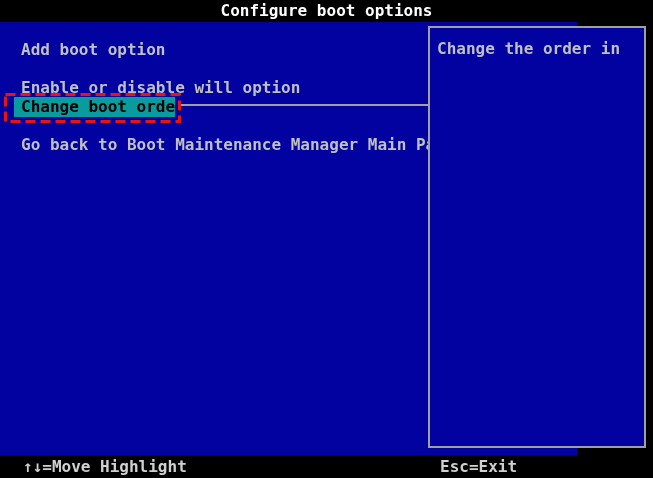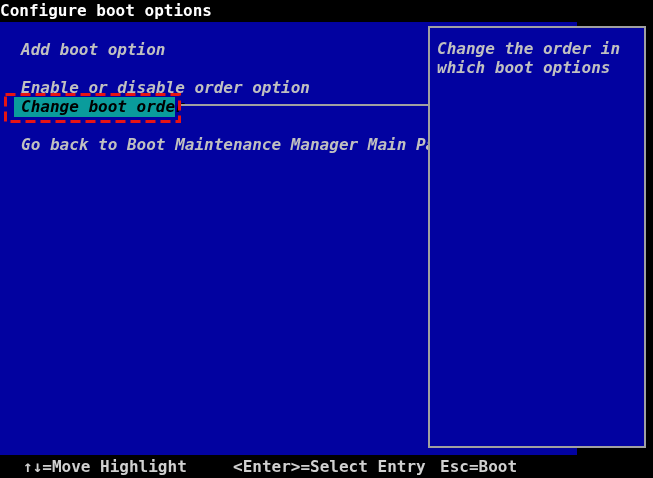--- a/index.html
+++ b/index.html
@@ -15,31 +15,30 @@
     -webkit-font-smoothing: none;
   }
 
   
   .title-bar {
     position: absolute;
     left: 0; top: 0;
     width: 653px; height: 22px;
     background: #000000;
     color: #ffffff;
-    text-align: left;
+    text-align: center;
     line-height: 22px;
   }
 
   
   .main {
     position: absolute;
     left: 0; top: 22px;
     width: 577px; height: 433px;
     background: #0202a0;
-    font-style: italic;
   }
 
   
   .menu-item {
     position: absolute;
     left: 21px;
     height: 19px;
     line-height: 19px;
     color: #c0c0c0;
     white-space: pre;
@@ -121,38 +120,36 @@
 
 <div class="screen">
 
   <div class="title-bar">Configure boot options</div>
 
   <div class="main">
 
     <div class="menu-item row-0">Add boot option</div>
 
 
-    <div class="menu-item row-2">Enable or disable order option</div>
+    <div class="menu-item row-2">Enable or disable will option</div>
 
     <div class="menu-item-highlight">Change boot order</div>
 
     <svg class="annotation-box" width="177" height="30" viewBox="0 0 177 30">
       <rect x="1.5" y="1.5" width="174" height="27" fill="none" stroke="#e81414" stroke-width="3" stroke-dasharray="10 5"></rect>
     </svg>
 
     <div class="connector-line"></div>
 
     <div class="menu-item row-4">Go back to Boot Maintenance Manager Main Page</div>
 
     <div class="help-panel">
       <div class="help-line">Change the order in</div>
-      <div class="help-line">which boot options</div>
     </div>
 
   </div>
 
   <div class="status-bar">
     <div class="status-item key-move">↑↓=Move Highlight</div>
-    <div class="status-item key-select">&lt;Enter&gt;=Select Entry</div>
-    <div class="status-item key-exit">Esc=Boot</div>
+    <div class="status-item key-exit">Esc=Exit</div>
   </div>
 
 </div>
 
 </body></html>

